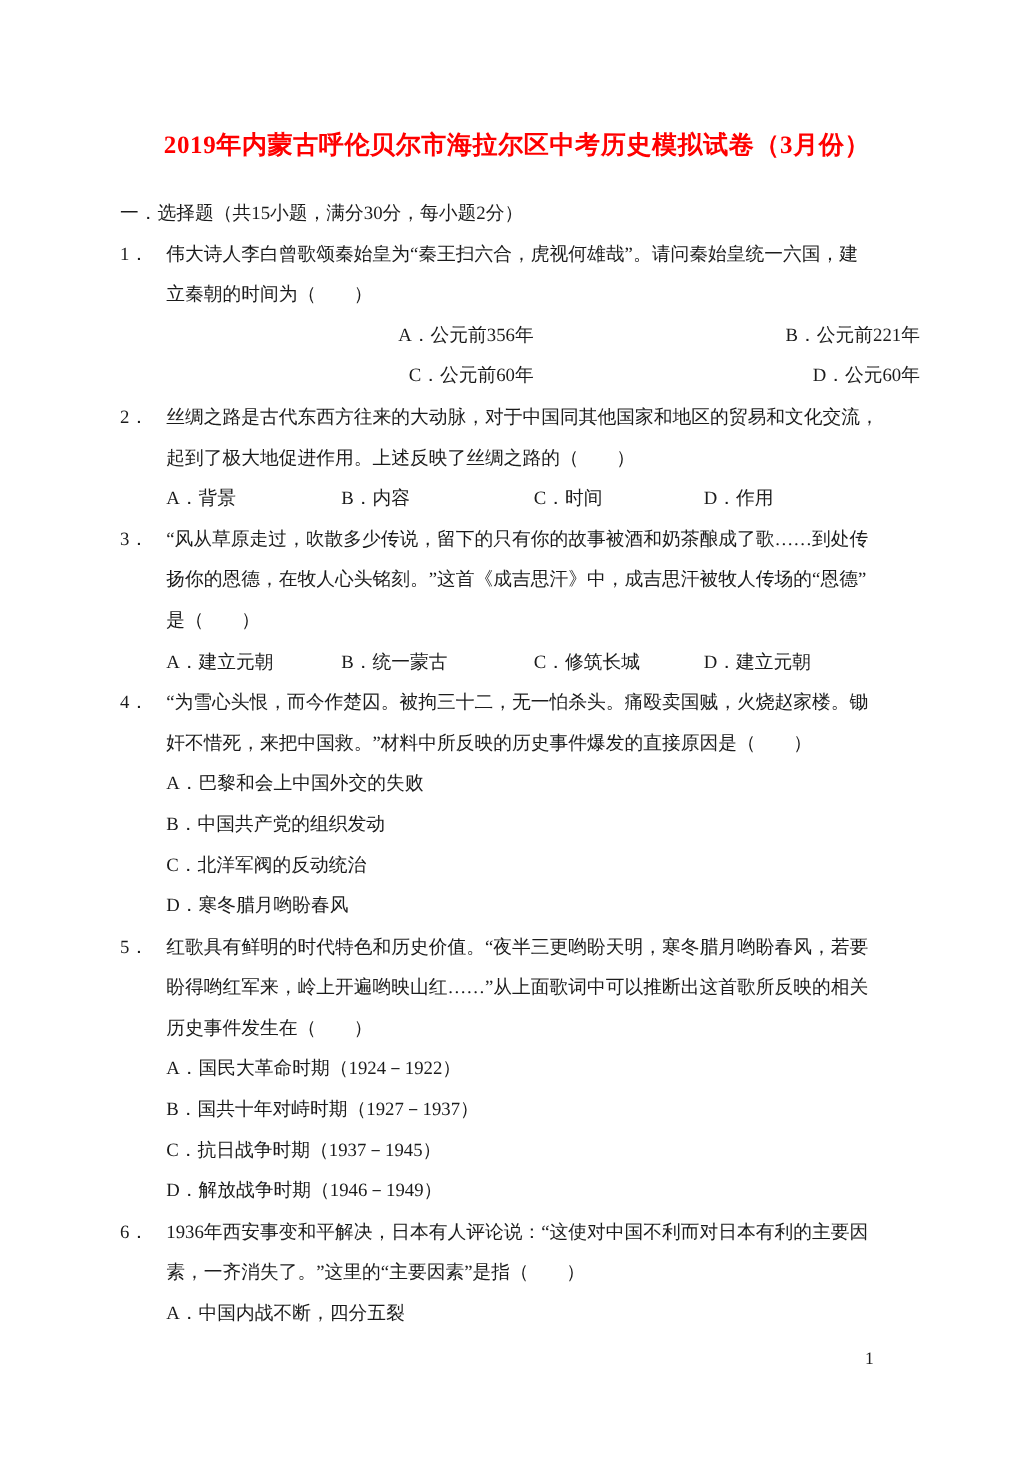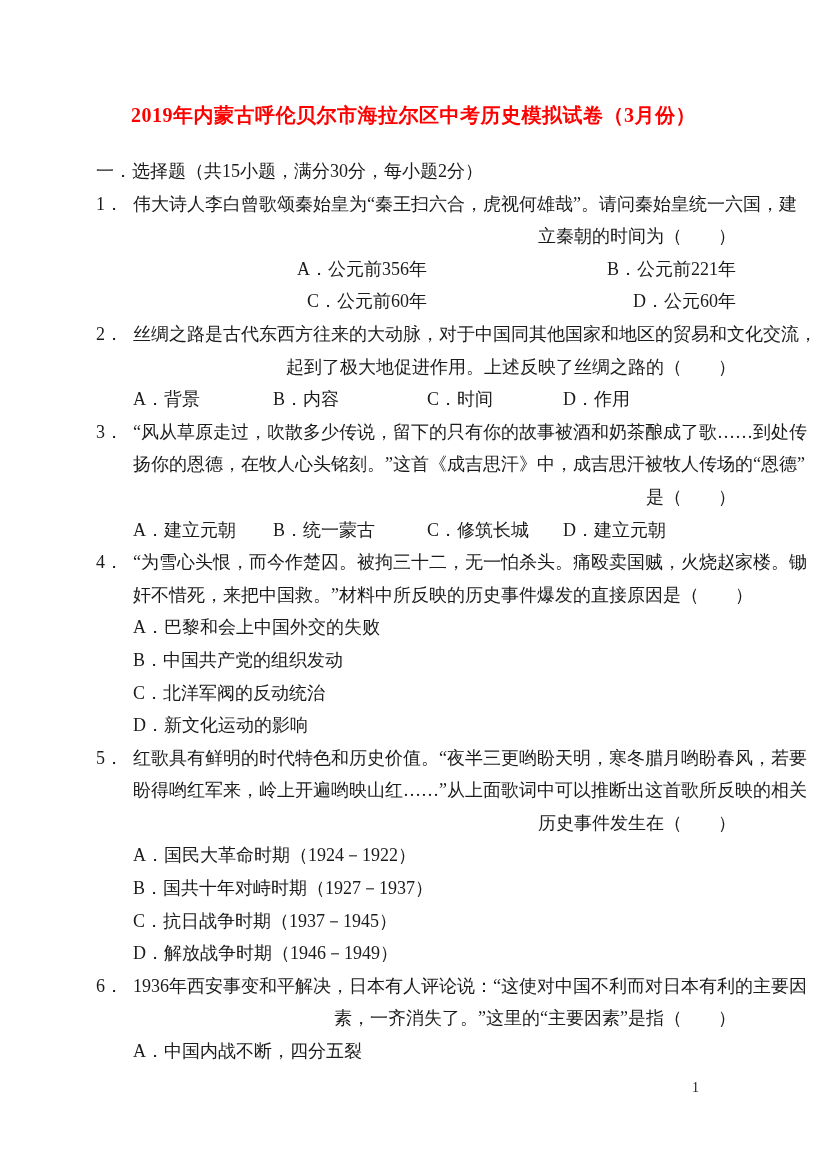--- a/index.html
+++ b/index.html
@@ -22,26 +22,26 @@
     font-size: 20px;
     font-weight: bold;
     letter-spacing: 0.5px;
     white-space: nowrap;
   }
   .content {
     position: absolute;
     left: 96px;
     top: 155px;
     width: 640px;
-    font-size: 18px;
+    font-size: 15px;
     line-height: 32.6px;
   }
   .section-header { white-space: nowrap; }
   .qline { white-space: nowrap; }
-  .hang { padding-left: 37px; text-align: right; }
+  .hang { padding-left: 37px; }
   .qnum { display: inline-block; width: 37px; }
   .opts-grid2 {
     display: grid;
     grid-template-columns: 294px 1fr;
     margin-left: 37px;
     text-align: right;
   }
   .opts-row4 {
     display: grid;
     grid-template-columns: 140px 154px 136px 1fr;
@@ -97,21 +97,21 @@
             <span class="opt">D．建立元朝</span>
           </div>
         </div>
         <div>
           <div class="qline"><span class="qnum">4．</span><span>“为雪心头恨，而今作楚囚。被拘三十二，无一怕杀头。痛殴卖国贼，火烧赵家楼。锄</span></div>
           <div class="qline hang"><span>奸不惜死，来把中国救。”材料中所反映的历史事件爆发的直接原因是（　　）</span></div>
           <div class="opts-stack">
             <span class="opt">A．巴黎和会上中国外交的失败</span>
             <span class="opt">B．中国共产党的组织发动</span>
             <span class="opt">C．北洋军阀的反动统治</span>
-            <span class="opt">D．新文化运动的影响</span>
+            <span class="opt">D．寒冬腊月哟盼春风</span>
           </div>
         </div>
         <div>
           <div class="qline"><span class="qnum">5．</span><span>红歌具有鲜明的时代特色和历史价值。“夜半三更哟盼天明，寒冬腊月哟盼春风，若要</span></div>
           <div class="qline hang"><span>盼得哟红军来，岭上开遍哟映山红……”从上面歌词中可以推断出这首歌所反映的相关</span></div>
           <div class="qline hang"><span>历史事件发生在（　　）</span></div>
           <div class="opts-stack">
             <span class="opt">A．国民大革命时期（1924－1922）</span>
             <span class="opt">B．国共十年对峙时期（1927－1937）</span>
             <span class="opt">C．抗日战争时期（1937－1945）</span>

